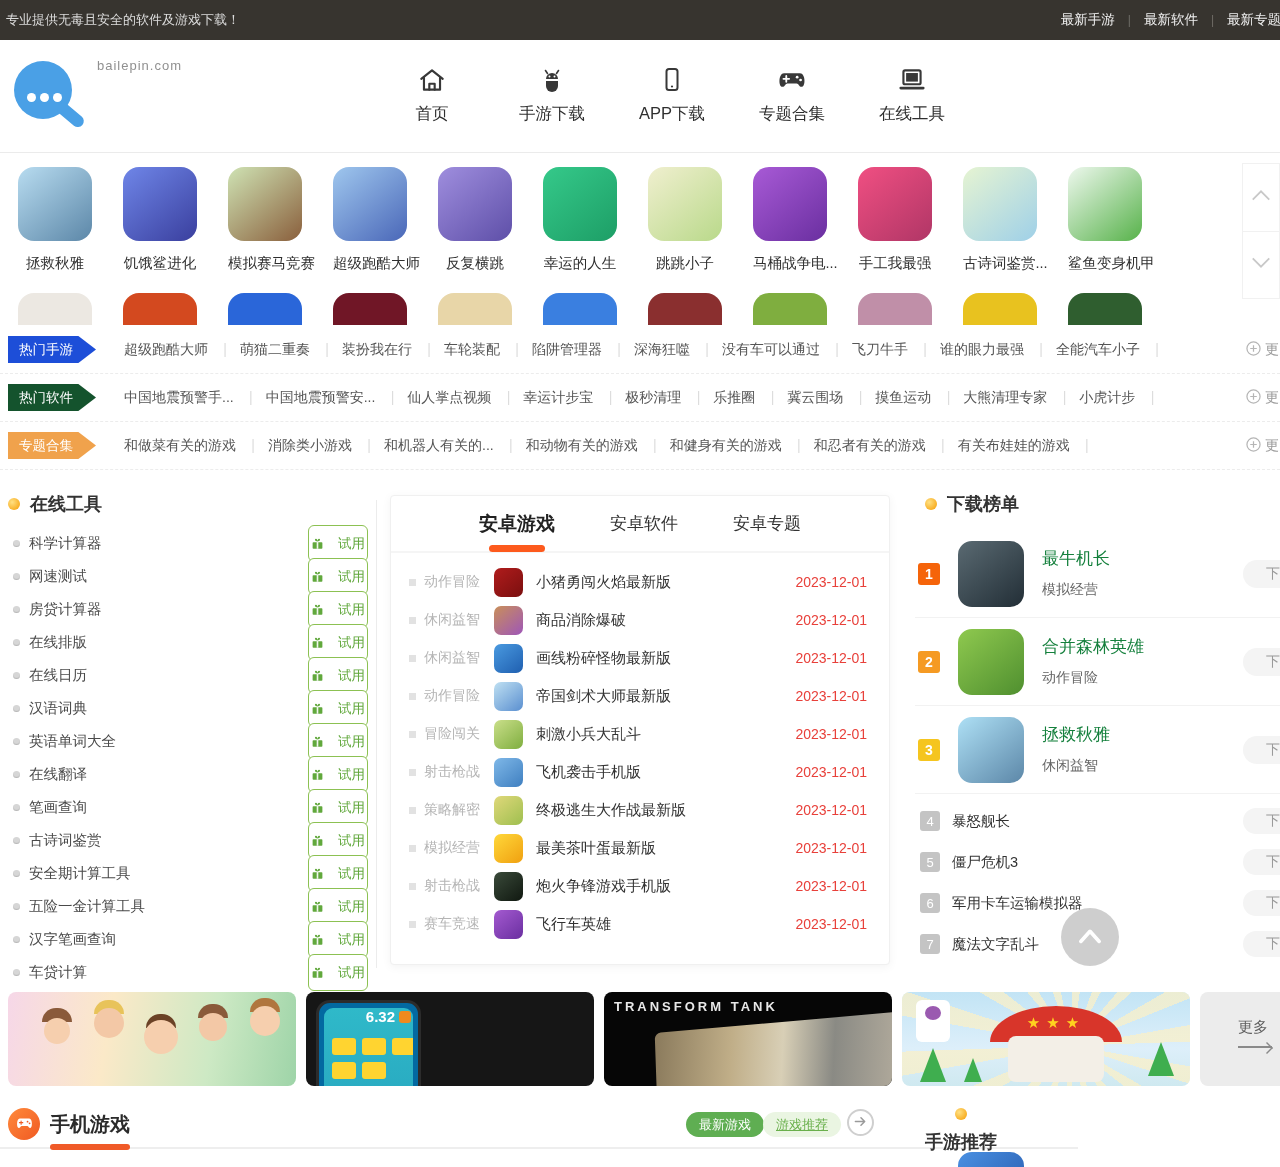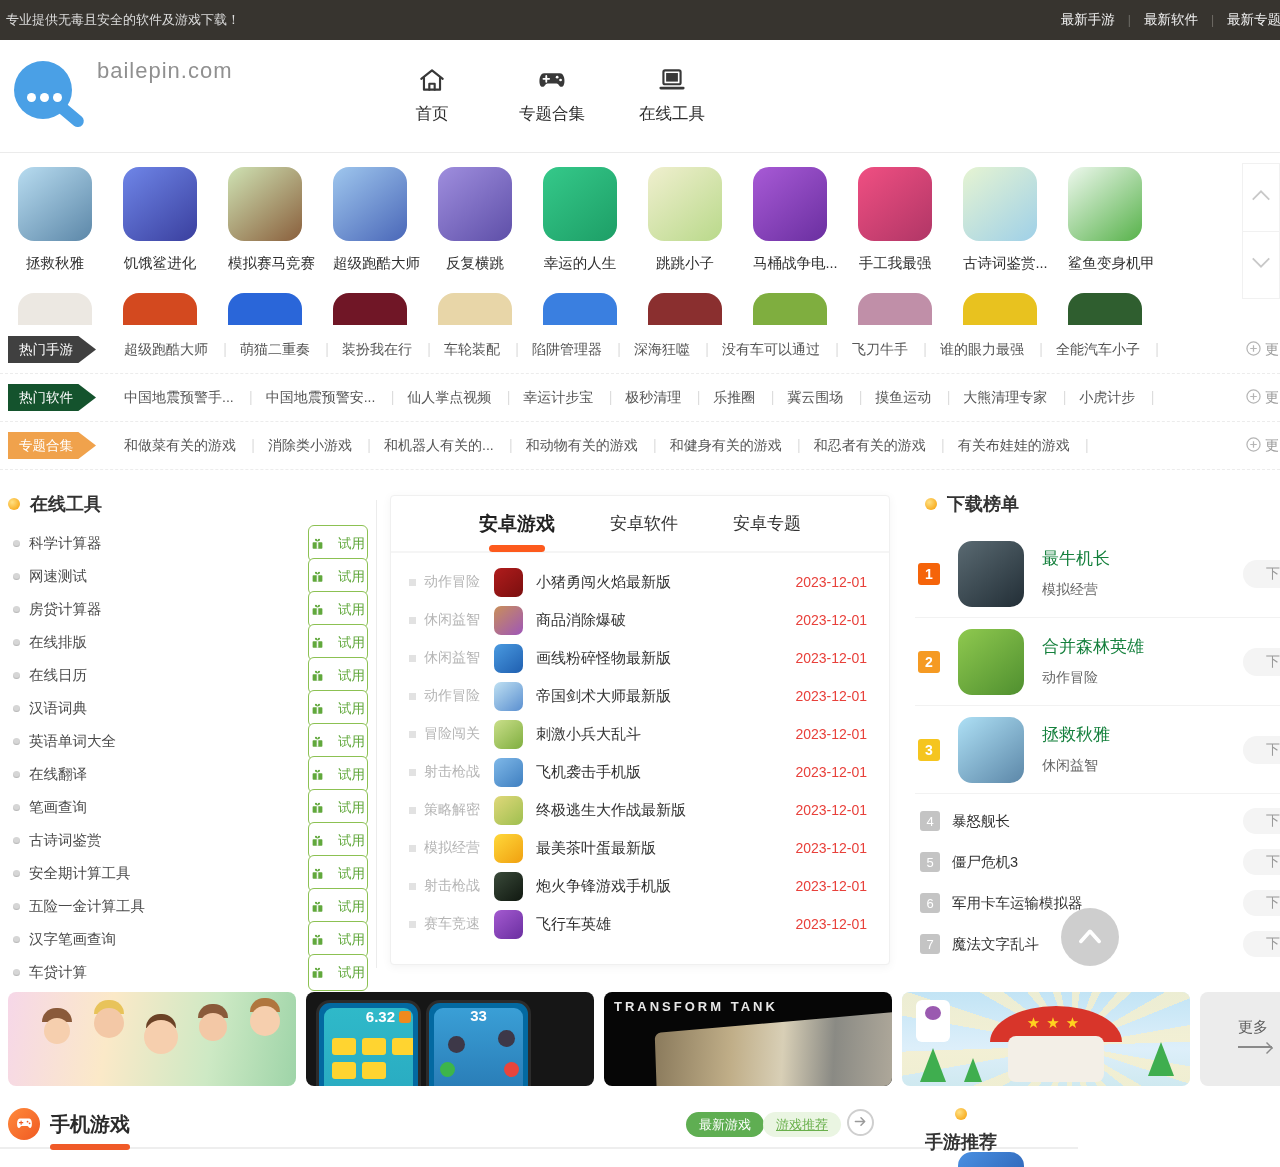--- a/index.html
+++ b/index.html
@@ -21,21 +21,21 @@
             border-bottom:1px solid #ebebeb; }
   .logo { position:absolute; left:8px; top:12px; display:flex; }
   .lens-wrap { position:relative; width:86px; height:88px; }
   .lens { position:absolute; left:6px; top:9px; width:58px; height:58px; border-radius:50%; background:#4aa0e6; }
   .lens-dot { position:absolute; width:9px; height:9px; border-radius:50%; background:#fff; top:41px; }
   .d1{left:19px} .d2{left:32px} .d3{left:45px}
   .lens-handle { position:absolute; left:47px; top:57px; width:31px; height:12px; border-radius:7px;
                  background:#4aa0e6; transform:rotate(40deg); }
   .site-text { padding-top:6px; }
   .site-name { font-size:28px; font-weight:bold; color:#2a2a2a; letter-spacing:1px; }
-  .site-domain { font-size:22px; color:#909090; letter-spacing:1px; padding-left:3px; }
+  .site-domain { font-size:13px; color:#909090; letter-spacing:1px; padding-left:3px; }
   .nav { position:absolute; left:372px; top:16px; display:flex; }
   .nav-item { width:120px; text-align:center; }
   .nav-icon { height:38px; display:flex; align-items:flex-end; justify-content:center; }
   .nav-label { margin-top:9px; font-size:16.5px; color:#2f2f2f; }
 
   
   .carousel { position:absolute; top:153px; left:0; width:100%; height:172px; background:#fff; overflow:hidden; }
   .car-track { position:absolute; left:18px; top:14px; display:flex; }
   .car-item { width:74px; margin-right:31px; text-align:center; }
   .car-icon { width:74px; height:74px; border-radius:16px; }
@@ -208,20 +208,41 @@
         <svg width="30" height="28" viewBox="0 0 28 26" fill="none" stroke="#383838" stroke-width="2" stroke-linecap="round" stroke-linejoin="round">
             <path d="M4 12 L14 4 L24 12"></path>
             <path d="M6.5 11 V22 H21.5 V11"></path>
             <path d="M11.5 22 V16.5 H16.5 V22"></path>
           </svg>
       </div>
       <div class="nav-label" data-interactable="false">首页</div>
     </div>
     <div class="nav-item" data-interactable="true">
       <div class="nav-icon" data-interactable="false">
+        <svg width="30" height="28" viewBox="0 0 28 28">
+            <path d="M9.5 7.5 L7.5 4.5 M18.5 7.5 L20.5 4.5" stroke="#383838" stroke-width="1.6" stroke-linecap="round"></path>
+            <path d="M8 13 a6 6 0 0 1 12 0 z" fill="#383838"></path>
+            <circle cx="11.5" cy="10.5" r="1" fill="#fff"></circle>
+            <circle cx="16.5" cy="10.5" r="1" fill="#fff"></circle>
+            <path d="M8 15 h12 v5 a6 6 0 0 1 -12 0 z" fill="#383838"></path>
+          </svg>
+      </div>
+      <div class="nav-label" data-interactable="false">手游下载</div>
+    </div>
+    <div class="nav-item" data-interactable="true">
+      <div class="nav-icon" data-interactable="false">
+        <svg width="28" height="28" viewBox="0 0 28 28" fill="none">
+            <rect x="8.5" y="3" width="11" height="21" rx="2.5" stroke="#383838" stroke-width="2"></rect>
+            <circle cx="14" cy="20.5" r="1.1" fill="#383838"></circle>
+          </svg>
+      </div>
+      <div class="nav-label" data-interactable="false">APP下载</div>
+    </div>
+    <div class="nav-item" data-interactable="true">
+      <div class="nav-icon" data-interactable="false">
         <svg width="32" height="28" viewBox="0 0 28 24">
             <path d="M7 6 C2 6 2 18 5.5 18 C8 18 8 15 10 15 L18 15 C20 15 20 18 22.5 18 C26 18 26 6 21 6 Z" fill="#383838"></path>
             <path d="M9 8.5 v5 M6.5 11 h5" stroke="#fff" stroke-width="1.6" stroke-linecap="round"></path>
             <circle cx="18.5" cy="9.5" r="1.2" fill="#fff"></circle>
             <circle cx="21.5" cy="12" r="1.2" fill="#fff"></circle>
           </svg>
       </div>
       <div class="nav-label" data-interactable="false">专题合集</div>
     </div>
     <div class="nav-item" data-interactable="true">
@@ -306,21 +327,21 @@
     <div class="car-arrow" data-interactable="true">
       <span data-interactable="false"><svg width="22" height="14" viewBox="0 0 24 14" fill="none">
             <polyline points="3,2 12,11 21,2" stroke="#c8c8c8" stroke-width="2"></polyline>
           </svg></span>
     </div>
   </div>
 </div>
 
 <div class="hotrows" data-interactable="false">
   <div class="hotrow" data-interactable="false">
-    <div class="hotbadge" data-interactable="false" style="background: #404040;">热门手游</div>
+    <div class="hotbadge" data-interactable="false" style="background: #1d4ed8;">热门手游</div>
     <div class="hotlinks" data-interactable="false">
       <span class="hotlink" data-interactable="true">超级跑酷大师</span>
       <span class="hotlink" data-interactable="true">萌猫二重奏</span>
       <span class="hotlink" data-interactable="true">装扮我在行</span>
       <span class="hotlink" data-interactable="true">车轮装配</span>
       <span class="hotlink" data-interactable="true">陷阱管理器</span>
       <span class="hotlink" data-interactable="true">深海狂噬</span>
       <span class="hotlink" data-interactable="true">没有车可以通过</span>
       <span class="hotlink" data-interactable="true">飞刀牛手</span>
       <span class="hotlink" data-interactable="true">谁的眼力最强</span>
@@ -701,29 +722,20 @@
   <div class="banner banner-phones" data-interactable="true">
     <div class="phone phone-a" data-interactable="false">
       <div class="screen-a">
           <div class="tiles"></div>
         </div>
       <div class="score-a">
           <span>6.32</span>
           <span class="mini-orange" data-interactable="false"></span>
         </div>
     </div>
-    <div class="phone phone-b" data-interactable="false">
-      <div class="screen-b">
-        <div class="blob b1"></div>
-          <div class="blob b2"></div>
-        <div class="dot-green"></div>
-          <div class="dot-red"></div>
-      </div>
-      <div class="score-b">33</div>
-    </div>
   </div>
   <div class="banner banner-tank" data-interactable="true">
     <div class="tank-caption" data-interactable="false">TRANSFORM TANK</div>
     <div class="terrain" data-interactable="false"></div>
   </div>
   <div class="banner banner-trophy" data-interactable="true">
     <div class="rays" data-interactable="false"></div>
     <div class="tree t1" data-interactable="false"></div>
     <div class="tree t2" data-interactable="false"></div>
     <div class="tree t3" data-interactable="false"></div>

